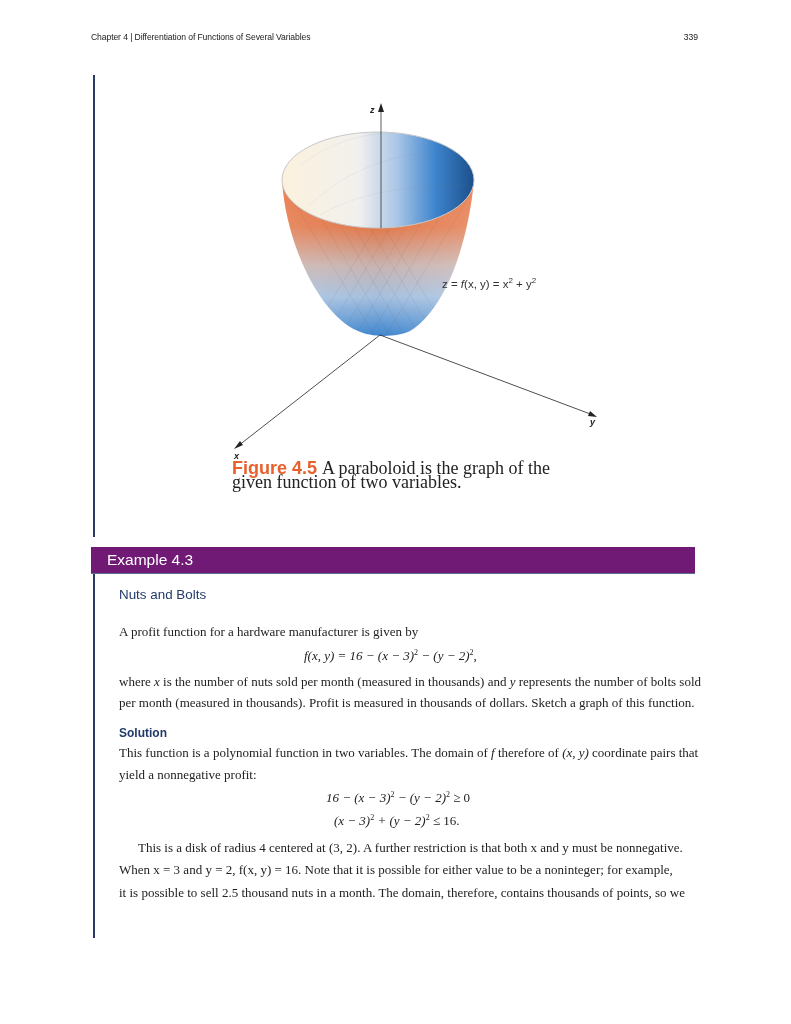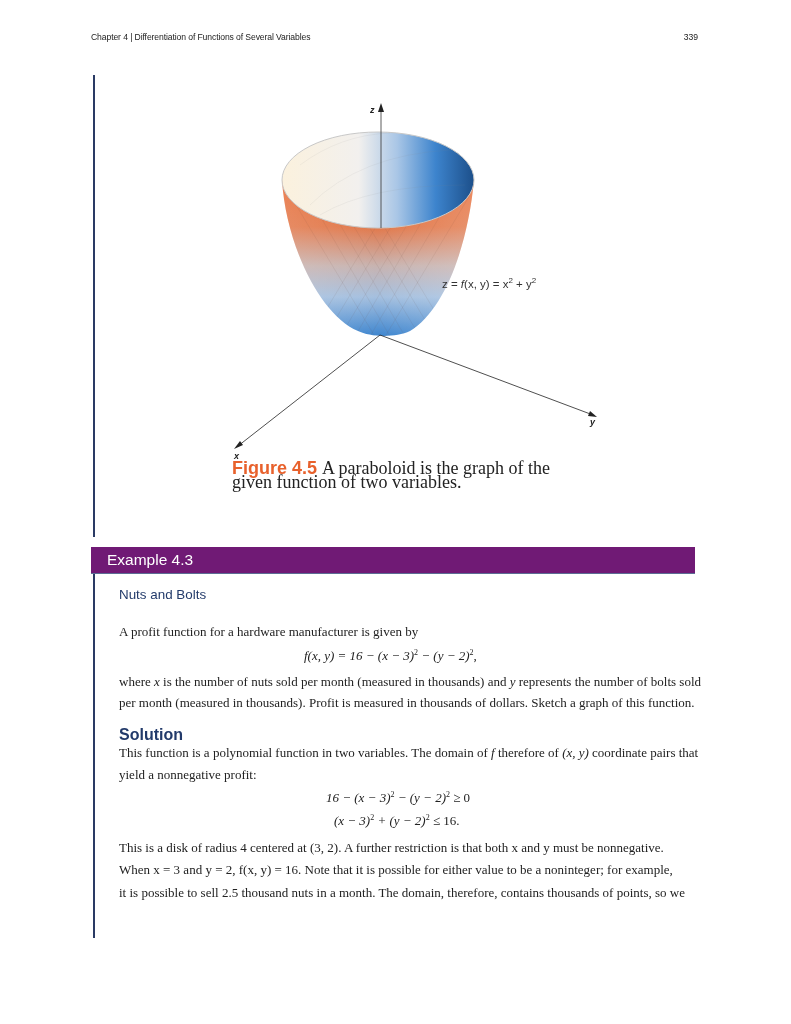--- a/index.html
+++ b/index.html
@@ -8,21 +8,21 @@
   .running-head .chap { position: absolute; left: 0; top: 0; letter-spacing: -0.1px; }
   .running-head .pno { position: absolute; right: 0; top: 0; }
   .rule-top { position: absolute; left: 93px; top: 75px; width: 2px; height: 462px; background: #2a3a64; }
   .rule-bottom { position: absolute; left: 93px; top: 573px; width: 2px; height: 365px; background: #2a3a64; }
   .figure { position: absolute; left: 220px; top: 95px; width: 400px; height: 365px; }
   .caption { position: absolute; left: 232px; top: 461px; width: 360px; font-size: 18px; line-height: 14px; color: #222; }
   .caption .fig-label { font-family: "Liberation Sans", sans-serif; font-weight: bold; color: #e8612c; margin-right: 5px; }
   .banner { position: absolute; left: 91px; top: 547px; width: 604px; height: 26px; background: #701a75; border-bottom: 1px solid #5b6d94; }
   .banner span { position: absolute; left: 16px; top: 4px; font-family: "Liberation Sans", sans-serif; font-size: 15.5px; color: #ffffff; }
   .h-nuts { position: absolute; left: 119px; top: 587px; font-family: "Liberation Sans", sans-serif; font-weight: normal; font-size: 13.4px; color: #223a6a; }
-  .h-sol { position: absolute; left: 119px; top: 726px; font-family: "Liberation Sans", sans-serif; font-weight: bold; font-size: 16px; color: #223a6a; }
+  .h-sol { position: absolute; left: 119px; top: 726px; font-family: "Liberation Sans", sans-serif; font-weight: bold; font-size: 12px; color: #223a6a; }
   .para { position: absolute; left: 119px; width: 573px; font-size: 13px; line-height: 25px; color: #222; white-space: nowrap; }
   .eq { position: absolute; font-size: 13px; color: #222; white-space: nowrap; }
   .m { font-style: italic; }
   sup { font-size: 8px; vertical-align: 5px; line-height: 0; }
   .eqlabel { position: absolute; left: 442px; top: 278px; font-family: "Liberation Sans", sans-serif; font-size: 11.5px; color: #333; white-space: nowrap; }
 </style>
 </head>
 <body>
 
 <div class="running-head">
@@ -131,15 +131,15 @@
 </div>
 <div class="para" style="top:762px;">yield a nonnegative profit:</div>
 
 <div class="eq" style="left:326px; top:790px;">
   <span class="m">16 − (x − 3)</span><sup>2</sup><span class="m"> − (y − 2)</span><sup>2</sup><span> ≥ 0</span>
 </div>
 <div class="eq" style="left:334px; top:813px;">
   <span class="m">(x − 3)</span><sup>2</sup><span class="m"> + (y − 2)</span><sup>2</sup><span> ≤ 16.</span>
 </div>
 
-<div class="para" style="top:835px;">This is a disk of radius  4  centered at  (3, 2).  A further restriction is that both  x and y  must be nonnegative.</div>
+<div class="para" style="top:835px;margin-left:19px;">This is a disk of radius  4  centered at  (3, 2).  A further restriction is that both  x and y  must be nonnegative.</div>
 <div class="para" style="top:857px;">When  x = 3  and  y = 2,    f(x, y) = 16.  Note that it is possible for either value to be a noninteger; for example,</div>
 <div class="para" style="top:880px;">it is possible to sell  2.5  thousand nuts in a month. The domain, therefore, contains thousands of points, so we</div>
 
 </body></html>

